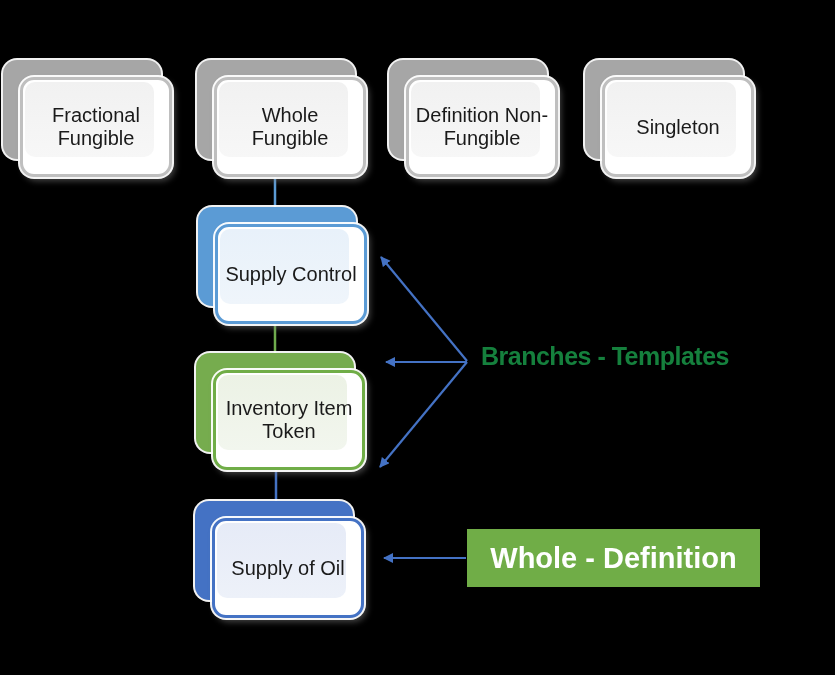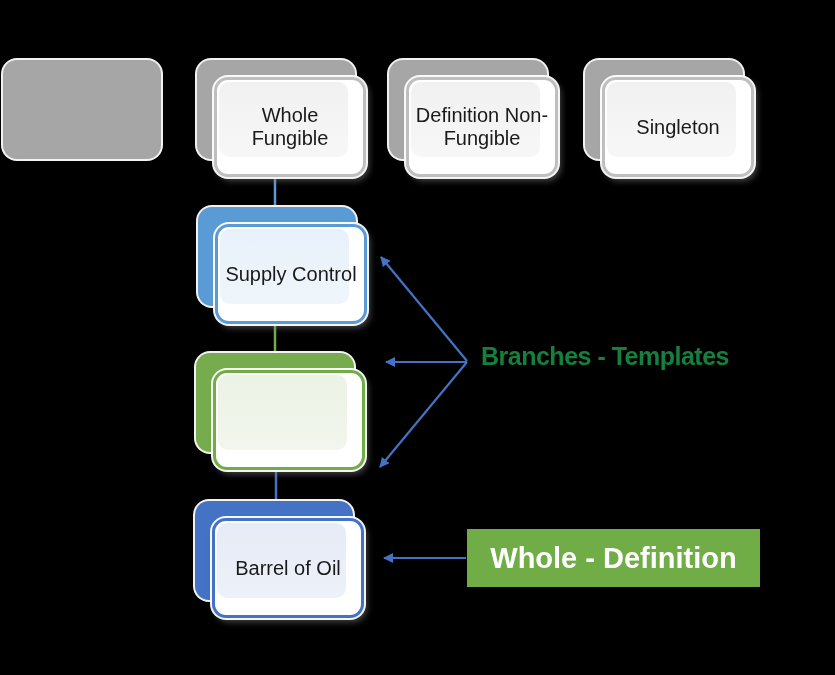--- a/index.html
+++ b/index.html
@@ -67,20 +67,24 @@
 <div class="canvas">
 
   <svg class="layer" width="835" height="675">
     <line x1="275" y1="162" x2="275" y2="210" stroke="#5b9bd5" stroke-width="2.5"></line>
     <line x1="275" y1="308" x2="275" y2="356" stroke="#6fac4d" stroke-width="2.5"></line>
     <line x1="276" y1="456" x2="276" y2="504" stroke="#4472c4" stroke-width="2.5"></line>
   </svg>
 
   <div class="stack gray" style="left:3px;top:60px">
     <div class="back"></div>
+    <div class="front">
+      <span class="fill"></span>
+      <span class="lbl">Fractional Fungible</span>
+    </div>
   </div>
 
   <div class="stack gray" style="left:197px;top:60px">
     <div class="back"></div>
     <div class="front">
       <span class="fill"></span>
       <span class="lbl">Whole Fungible</span>
     </div>
   </div>
 
@@ -105,28 +109,29 @@
     <div class="front">
       <span class="fill"></span>
       <span class="lbl">Supply Control</span>
     </div>
   </div>
 
   <div class="stack green" style="left:196px;top:353px">
     <div class="back"></div>
     <div class="front">
       <span class="fill"></span>
+      <span class="lbl">Inventory Item Token</span>
     </div>
   </div>
 
   <div class="stack blue2" style="left:195px;top:501px">
     <div class="back"></div>
     <div class="front">
       <span class="fill"></span>
-      <span class="lbl">Barrel of Oil</span>
+      <span class="lbl">Supply of Oil</span>
     </div>
   </div>
 
   <svg class="layer" width="835" height="675">
     <defs>
       <marker id="arw" markerUnits="userSpaceOnUse" markerWidth="12" markerHeight="12" refX="9" refY="5" orient="auto">
         <path d="M0,0 L10,5 L0,10 z" fill="#4472c4"></path>
       </marker>
     </defs>
     <line x1="467" y1="361" x2="381" y2="257" stroke="#4472c4" stroke-width="2.2" marker-end="url(#arw)"></line>

